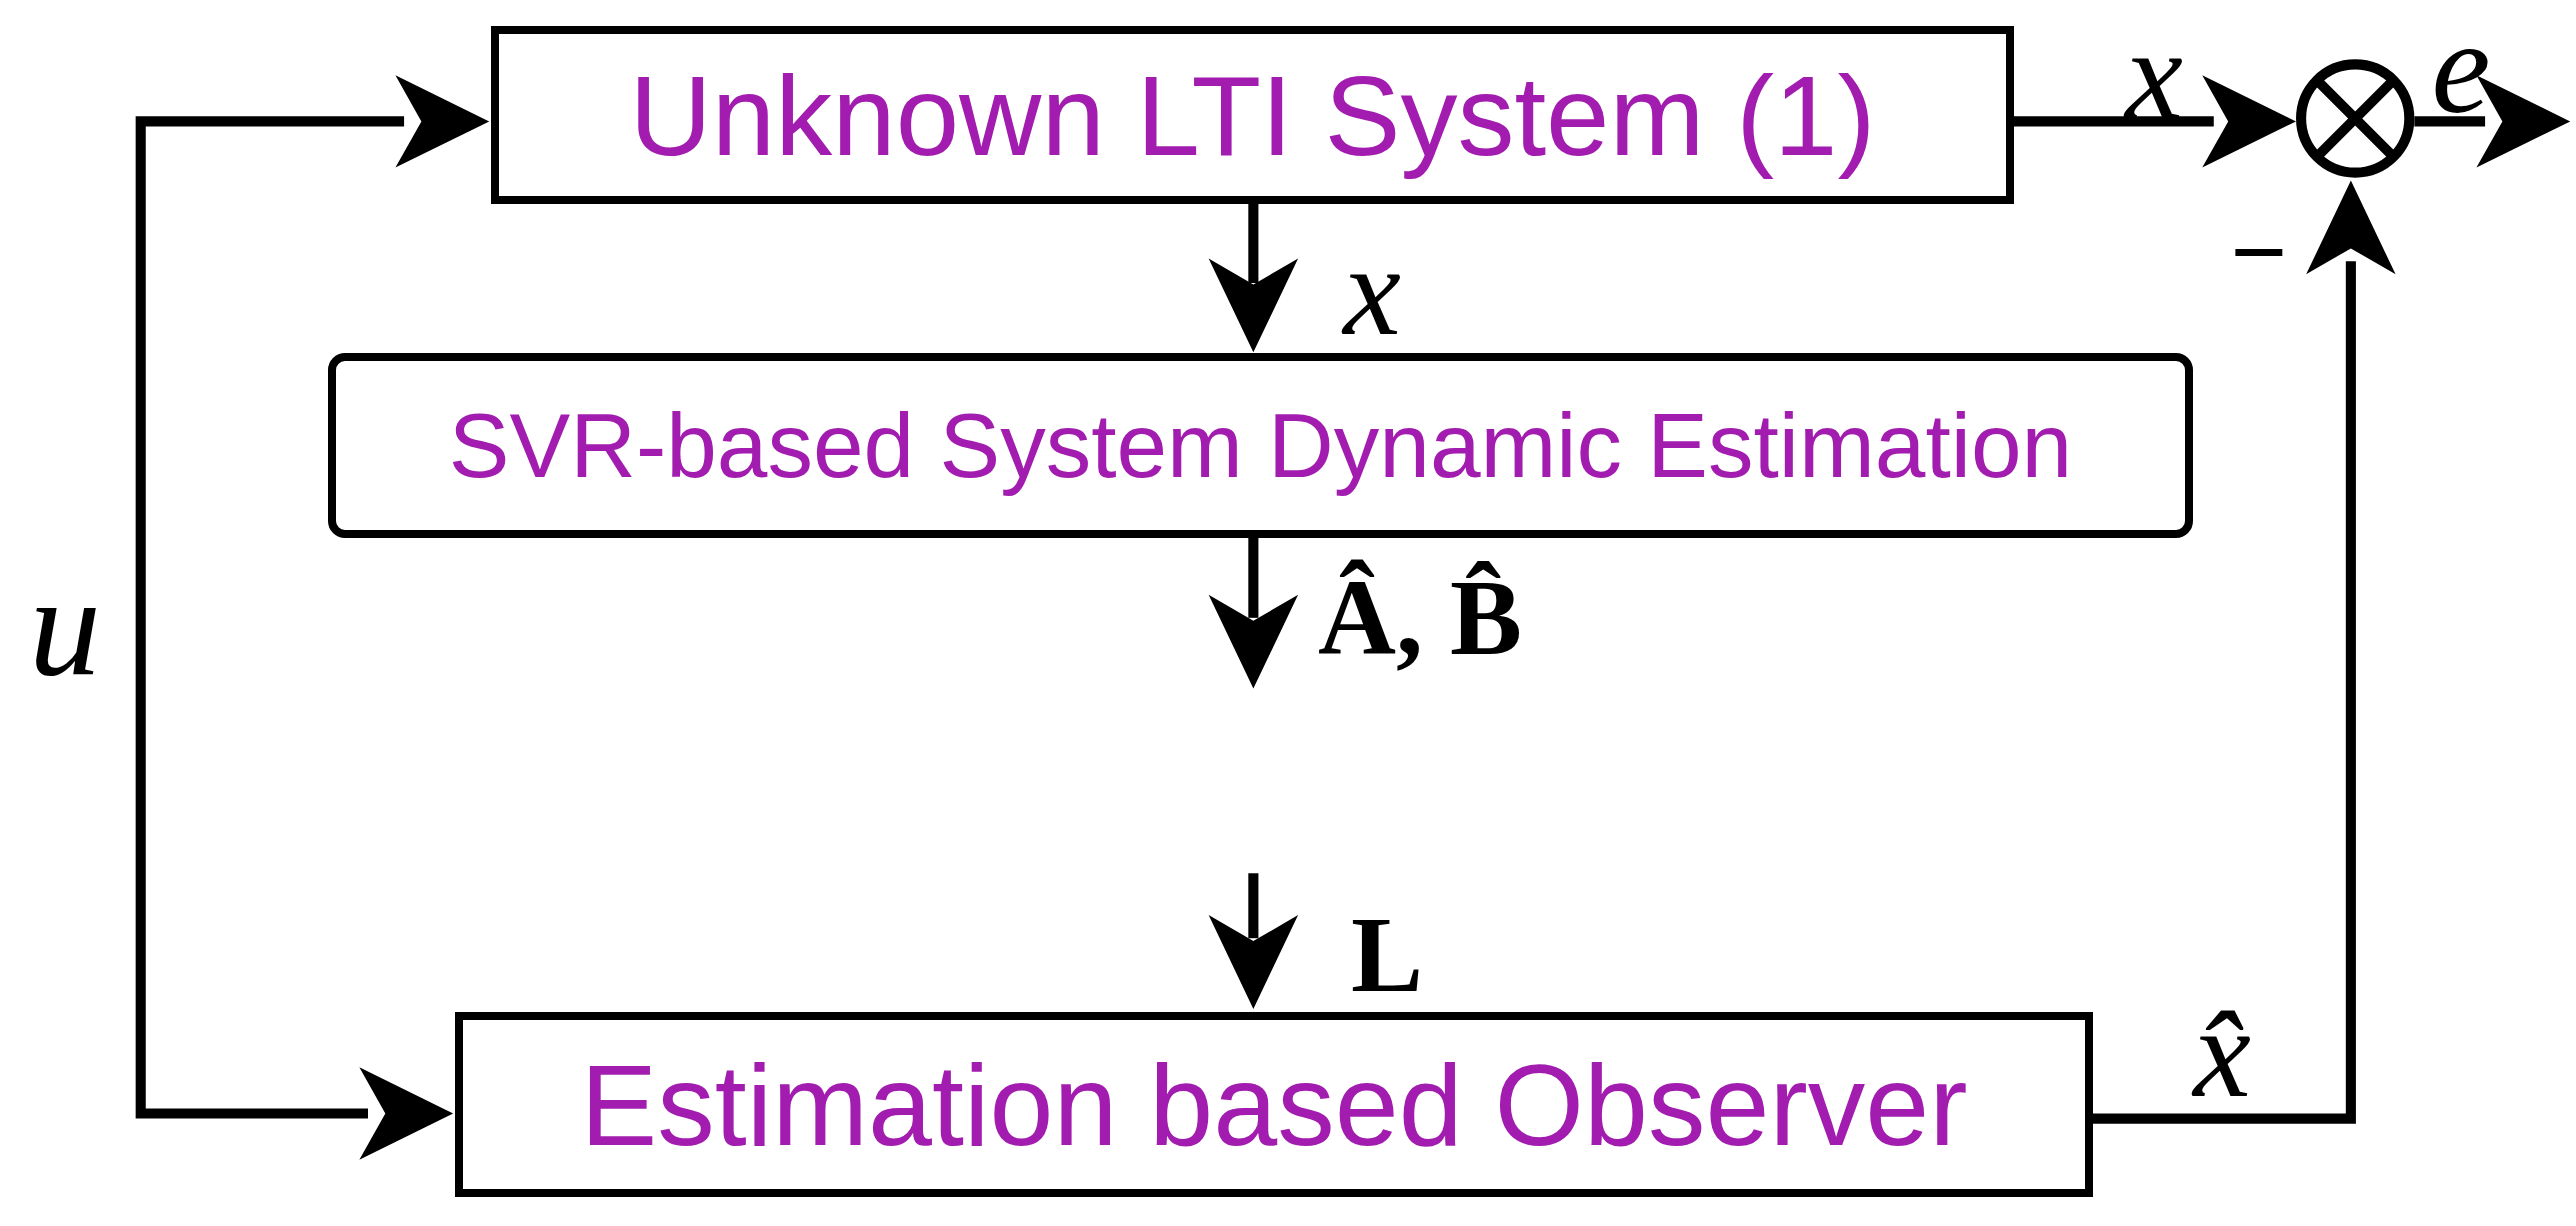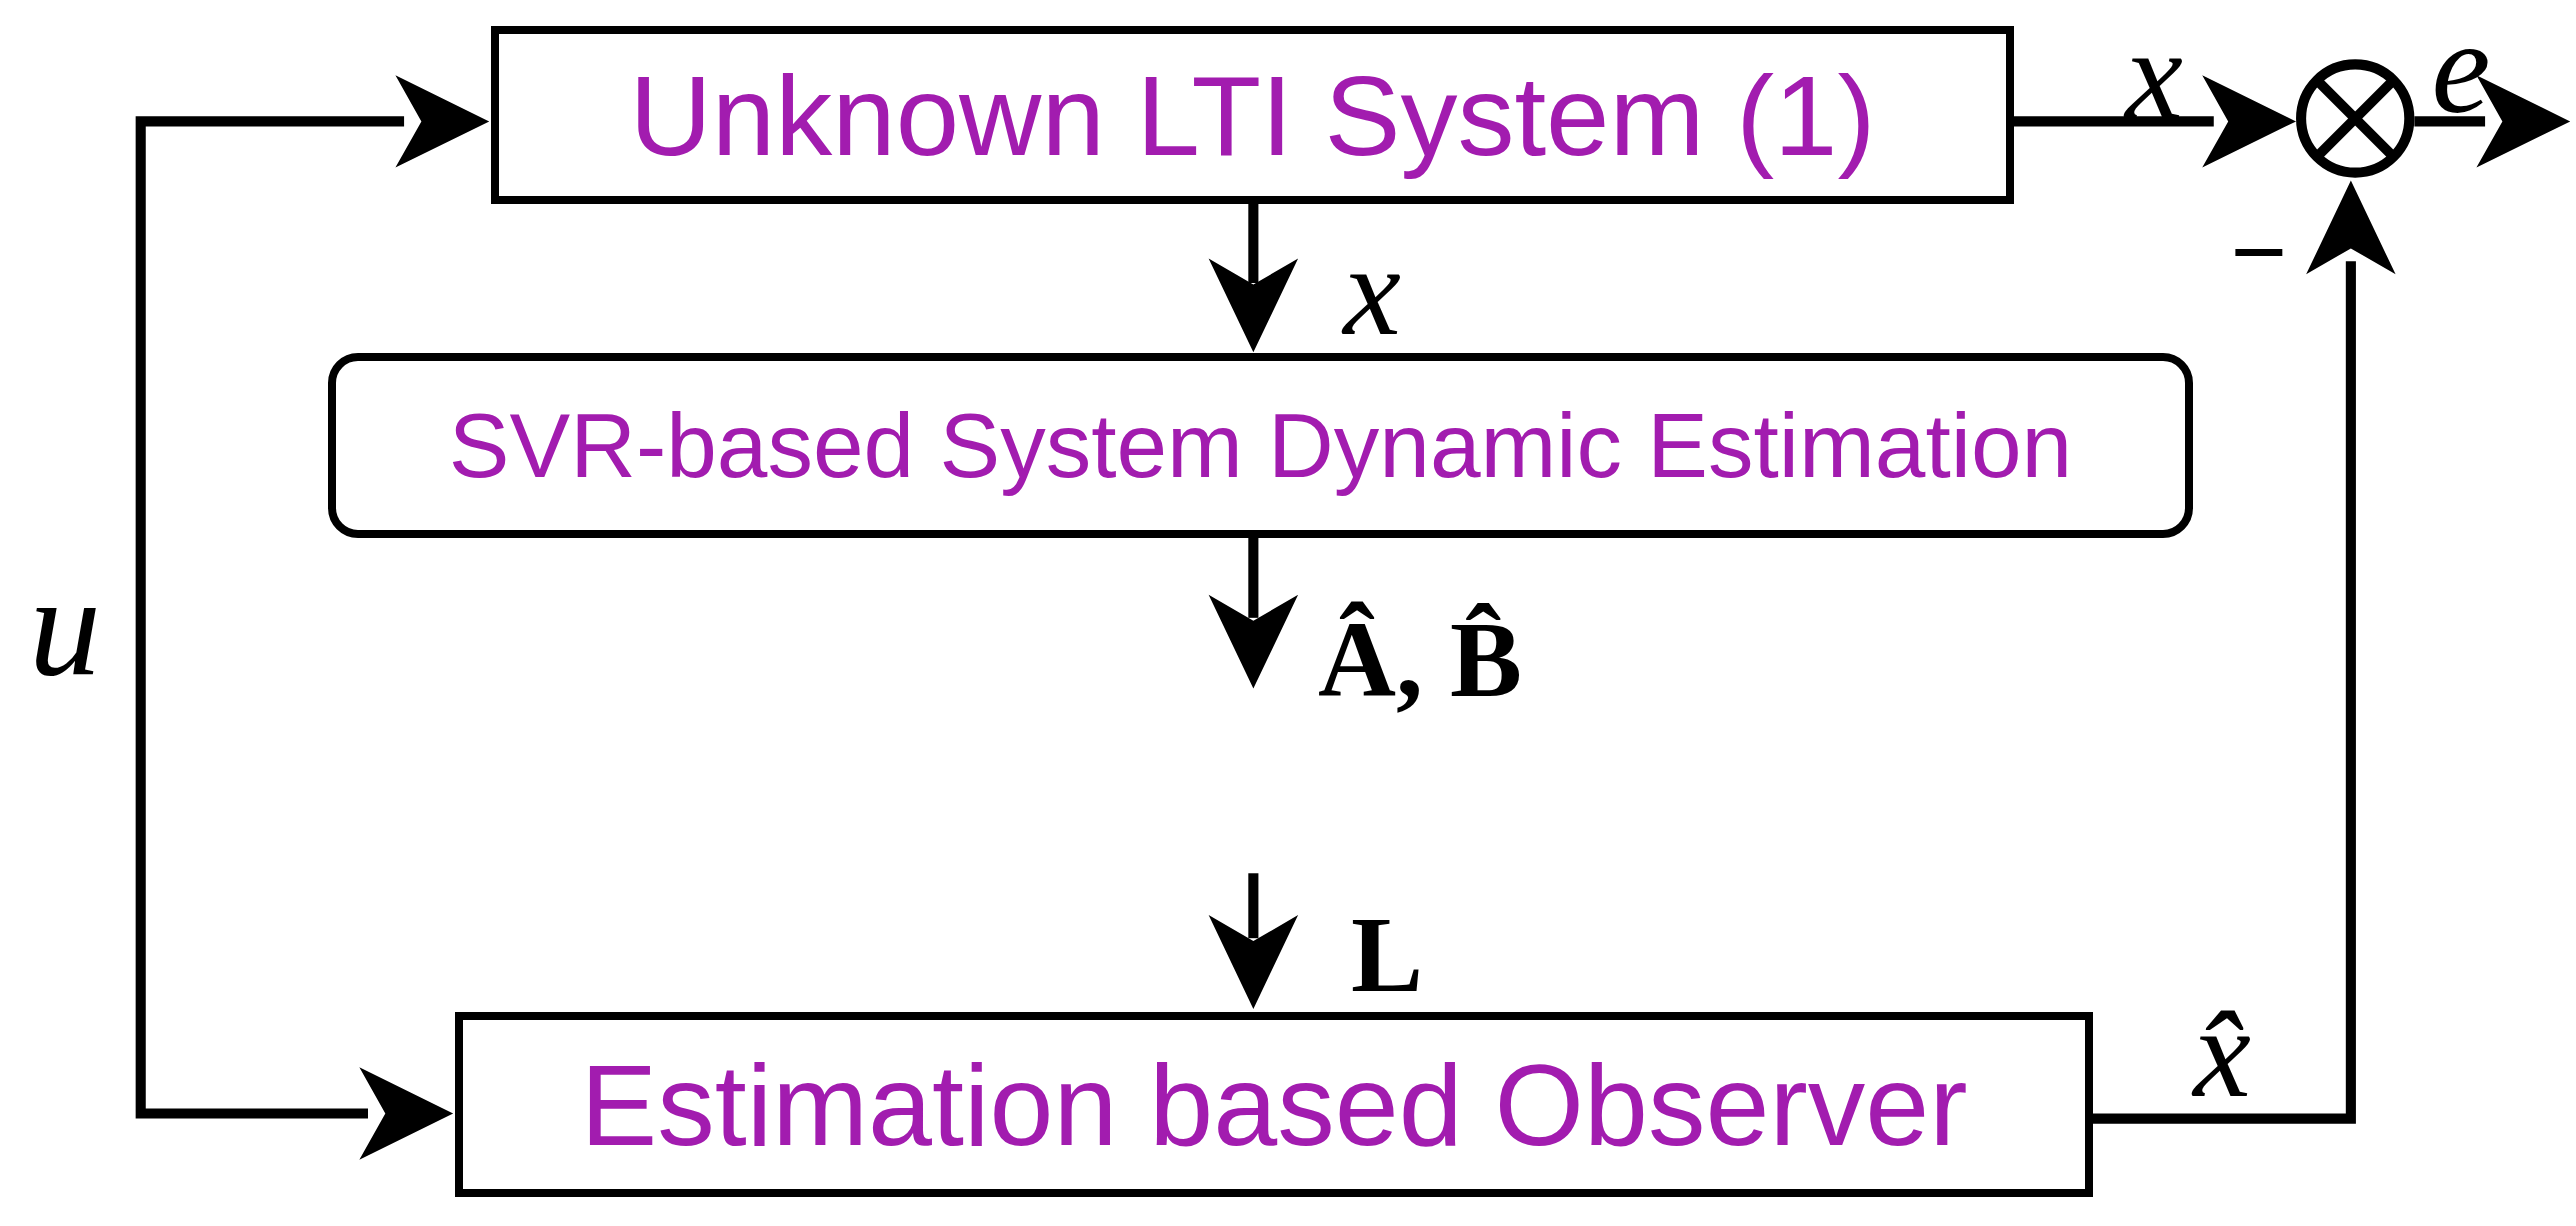--- a/index.html
+++ b/index.html
@@ -22,21 +22,21 @@
     background: #ffffff;
     border: 8.7px solid #000000;
     display: flex;
     align-items: center;
     justify-content: center;
     text-align: center;
     color: #a21caf;
     white-space: nowrap;
     z-index: 2;
   }
-  .block.rounded { border-radius: 30px; }
+  .block.rounded { border-radius: 17px; }
   #block-unknown-lti   { left: 491px;  top: 26px;   width: 1523px; height: 178px; font-size: 114px; }
   #block-svr           { left: 328px;  top: 353px;  width: 1865px; height: 185px; font-size: 91px; }
   #block-stable        { left: 328px;  top: 691px;  width: 1865px; height: 182px; font-size: 91px; }
   #block-observer      { left: 455px;  top: 1012px; width: 1638px; height: 185px; font-size: 115px; }
 
   
   #wires {
     position: absolute;
     left: 0; top: 0;
     width: 2576px;
@@ -70,21 +70,21 @@
     white-space: nowrap;
     line-height: 1;
     z-index: 3;
   }
   .math.bold-upright {
     font-style: normal;
     font-weight: bold;
   }
   #label-u      { left: 65px;   top: 626px;  font-size: 144px; }
   #label-x-mid  { left: 1372px; top: 290px;  font-size: 130px; }
-  #label-ab-hat { left: 1420px; top: 660px;  font-size: 108px; }
+  #label-ab-hat { left: 1420px; top: 618px;  font-size: 108px; }
   #label-gain-l { left: 1387px; top: 955px; font-size: 108px; }
   #label-x-top  { left: 2154px; top: 74px;  font-size: 130px; }
   #label-e      { left: 2461px; top: 67px;   font-size: 133px; }
   #label-minus  { left: 2259px; top: 252px;  font-size: 101px; font-style: normal; font-weight: bold; }
   #label-x-hat  { left: 2222px; top: 1052px; font-size: 130px; }
 </style>
 </head>
 <body>
 
 <div id="stage">

